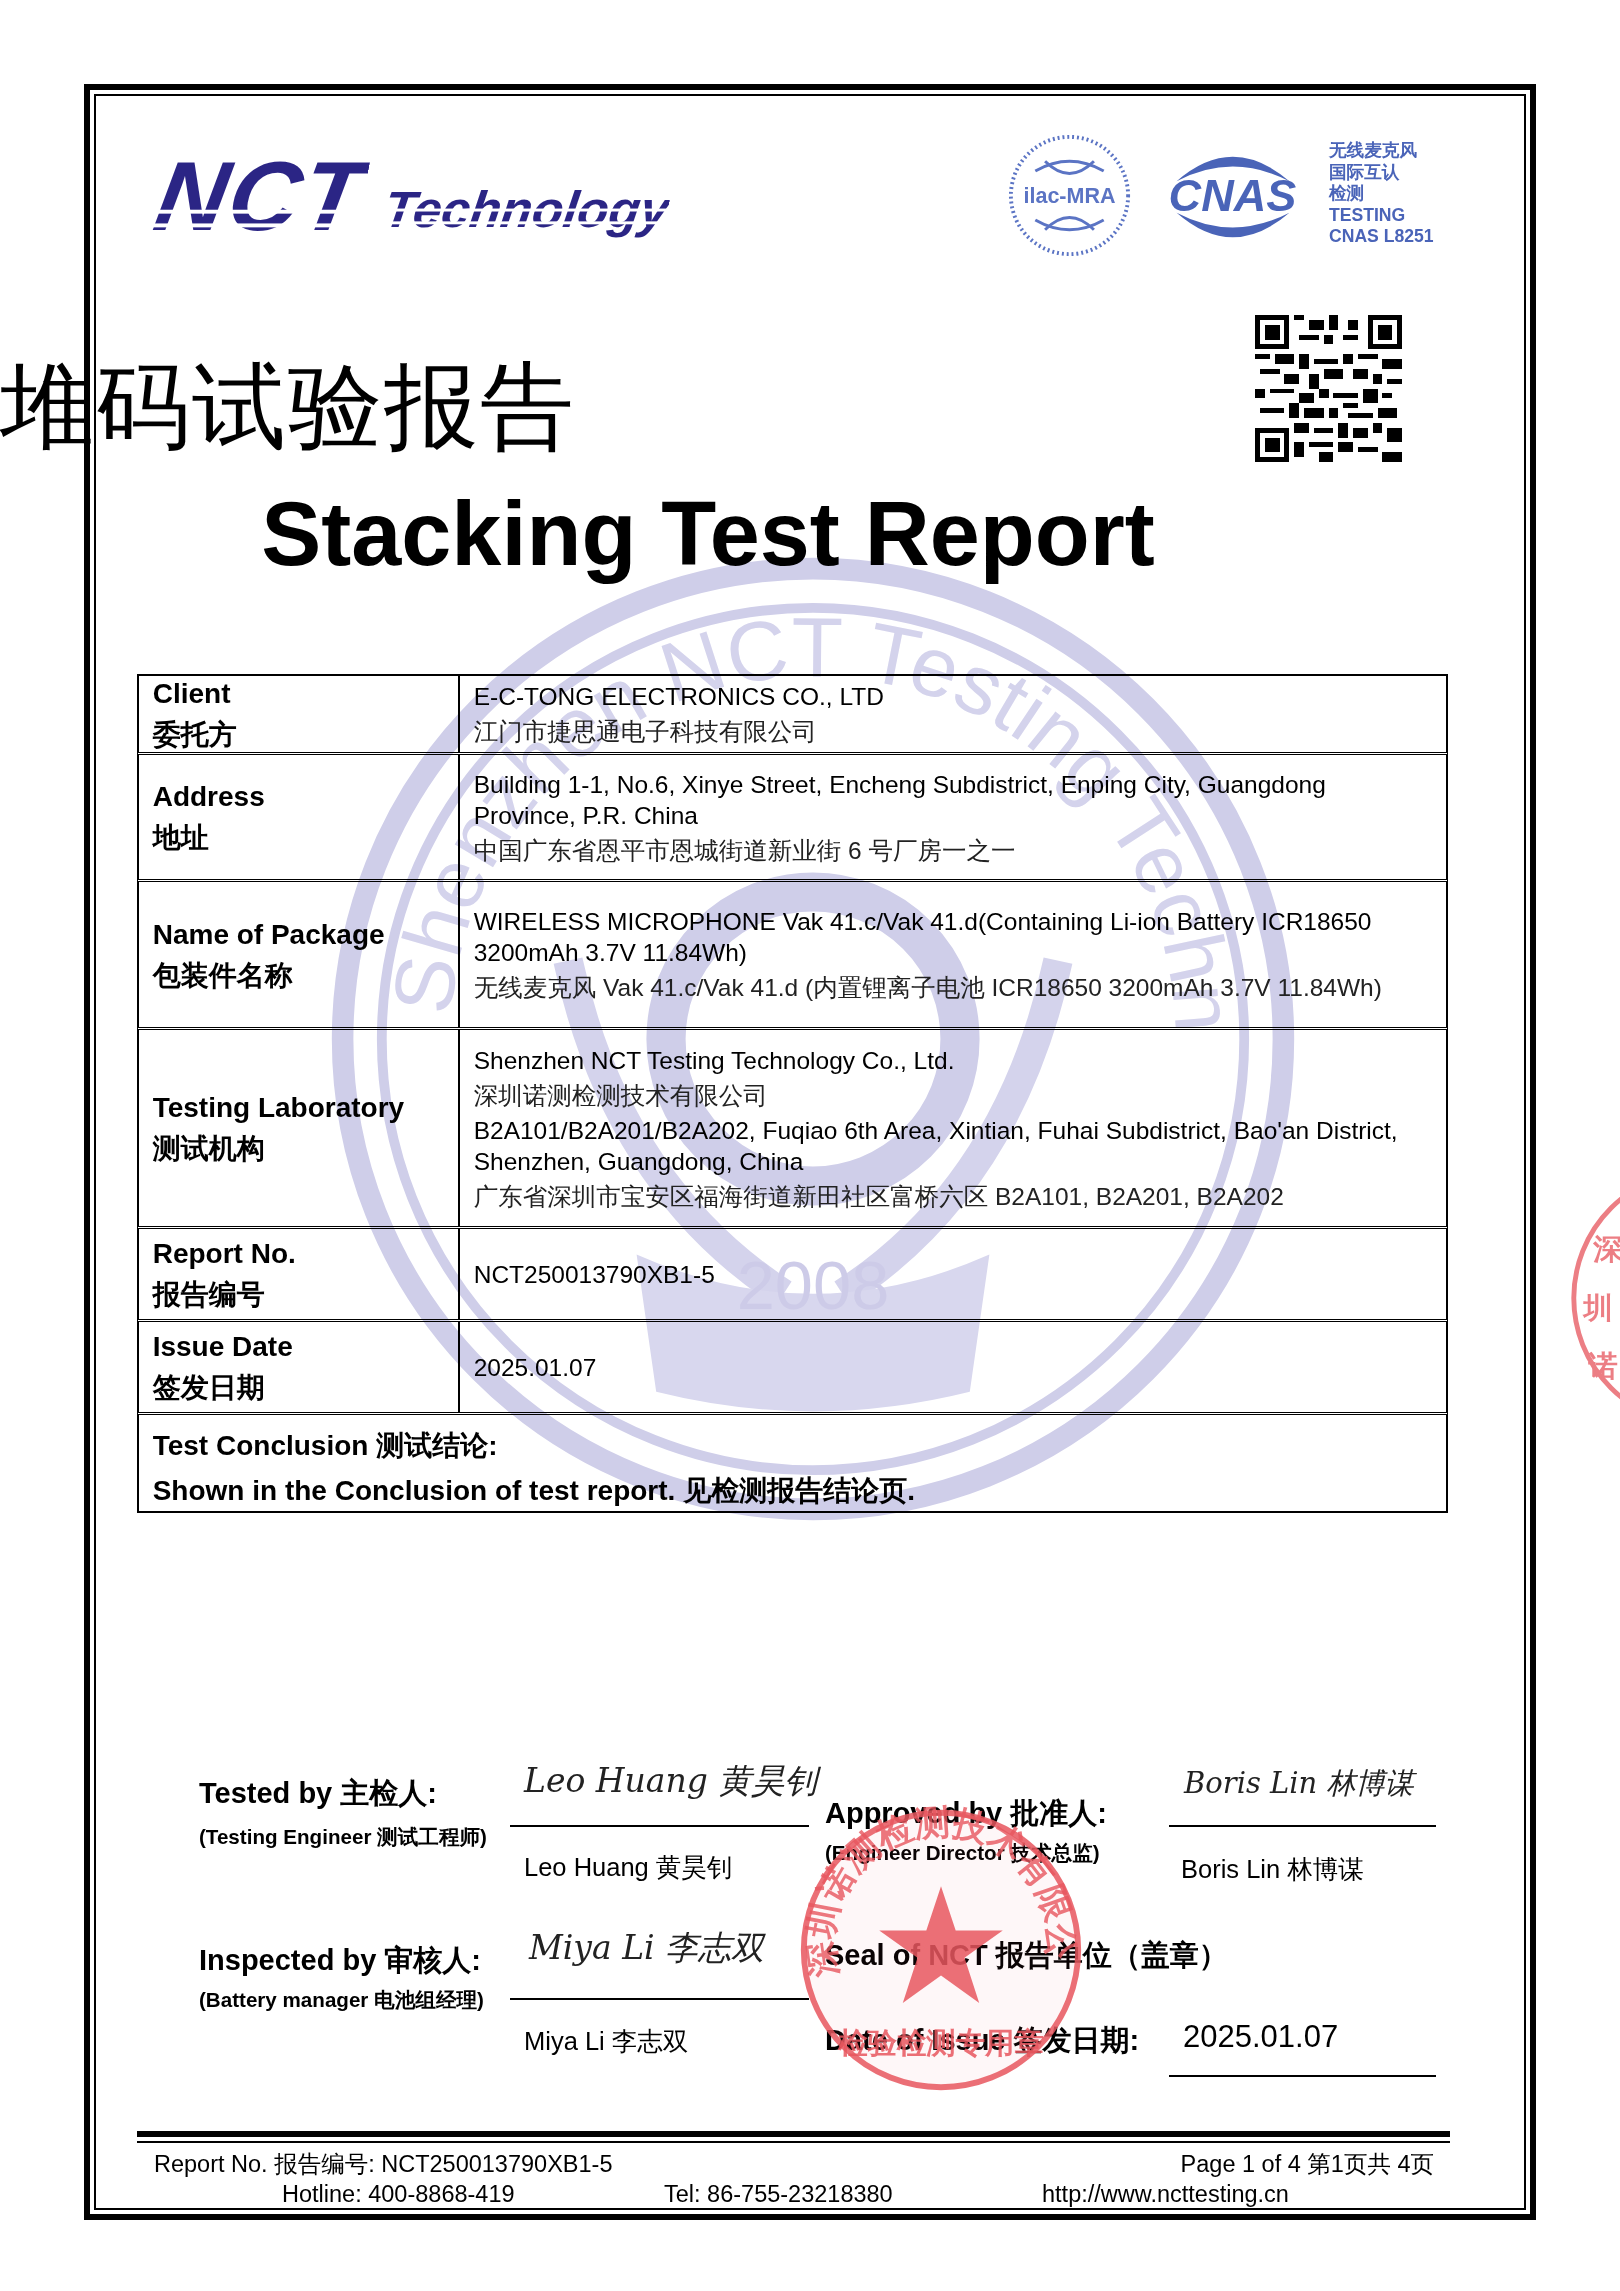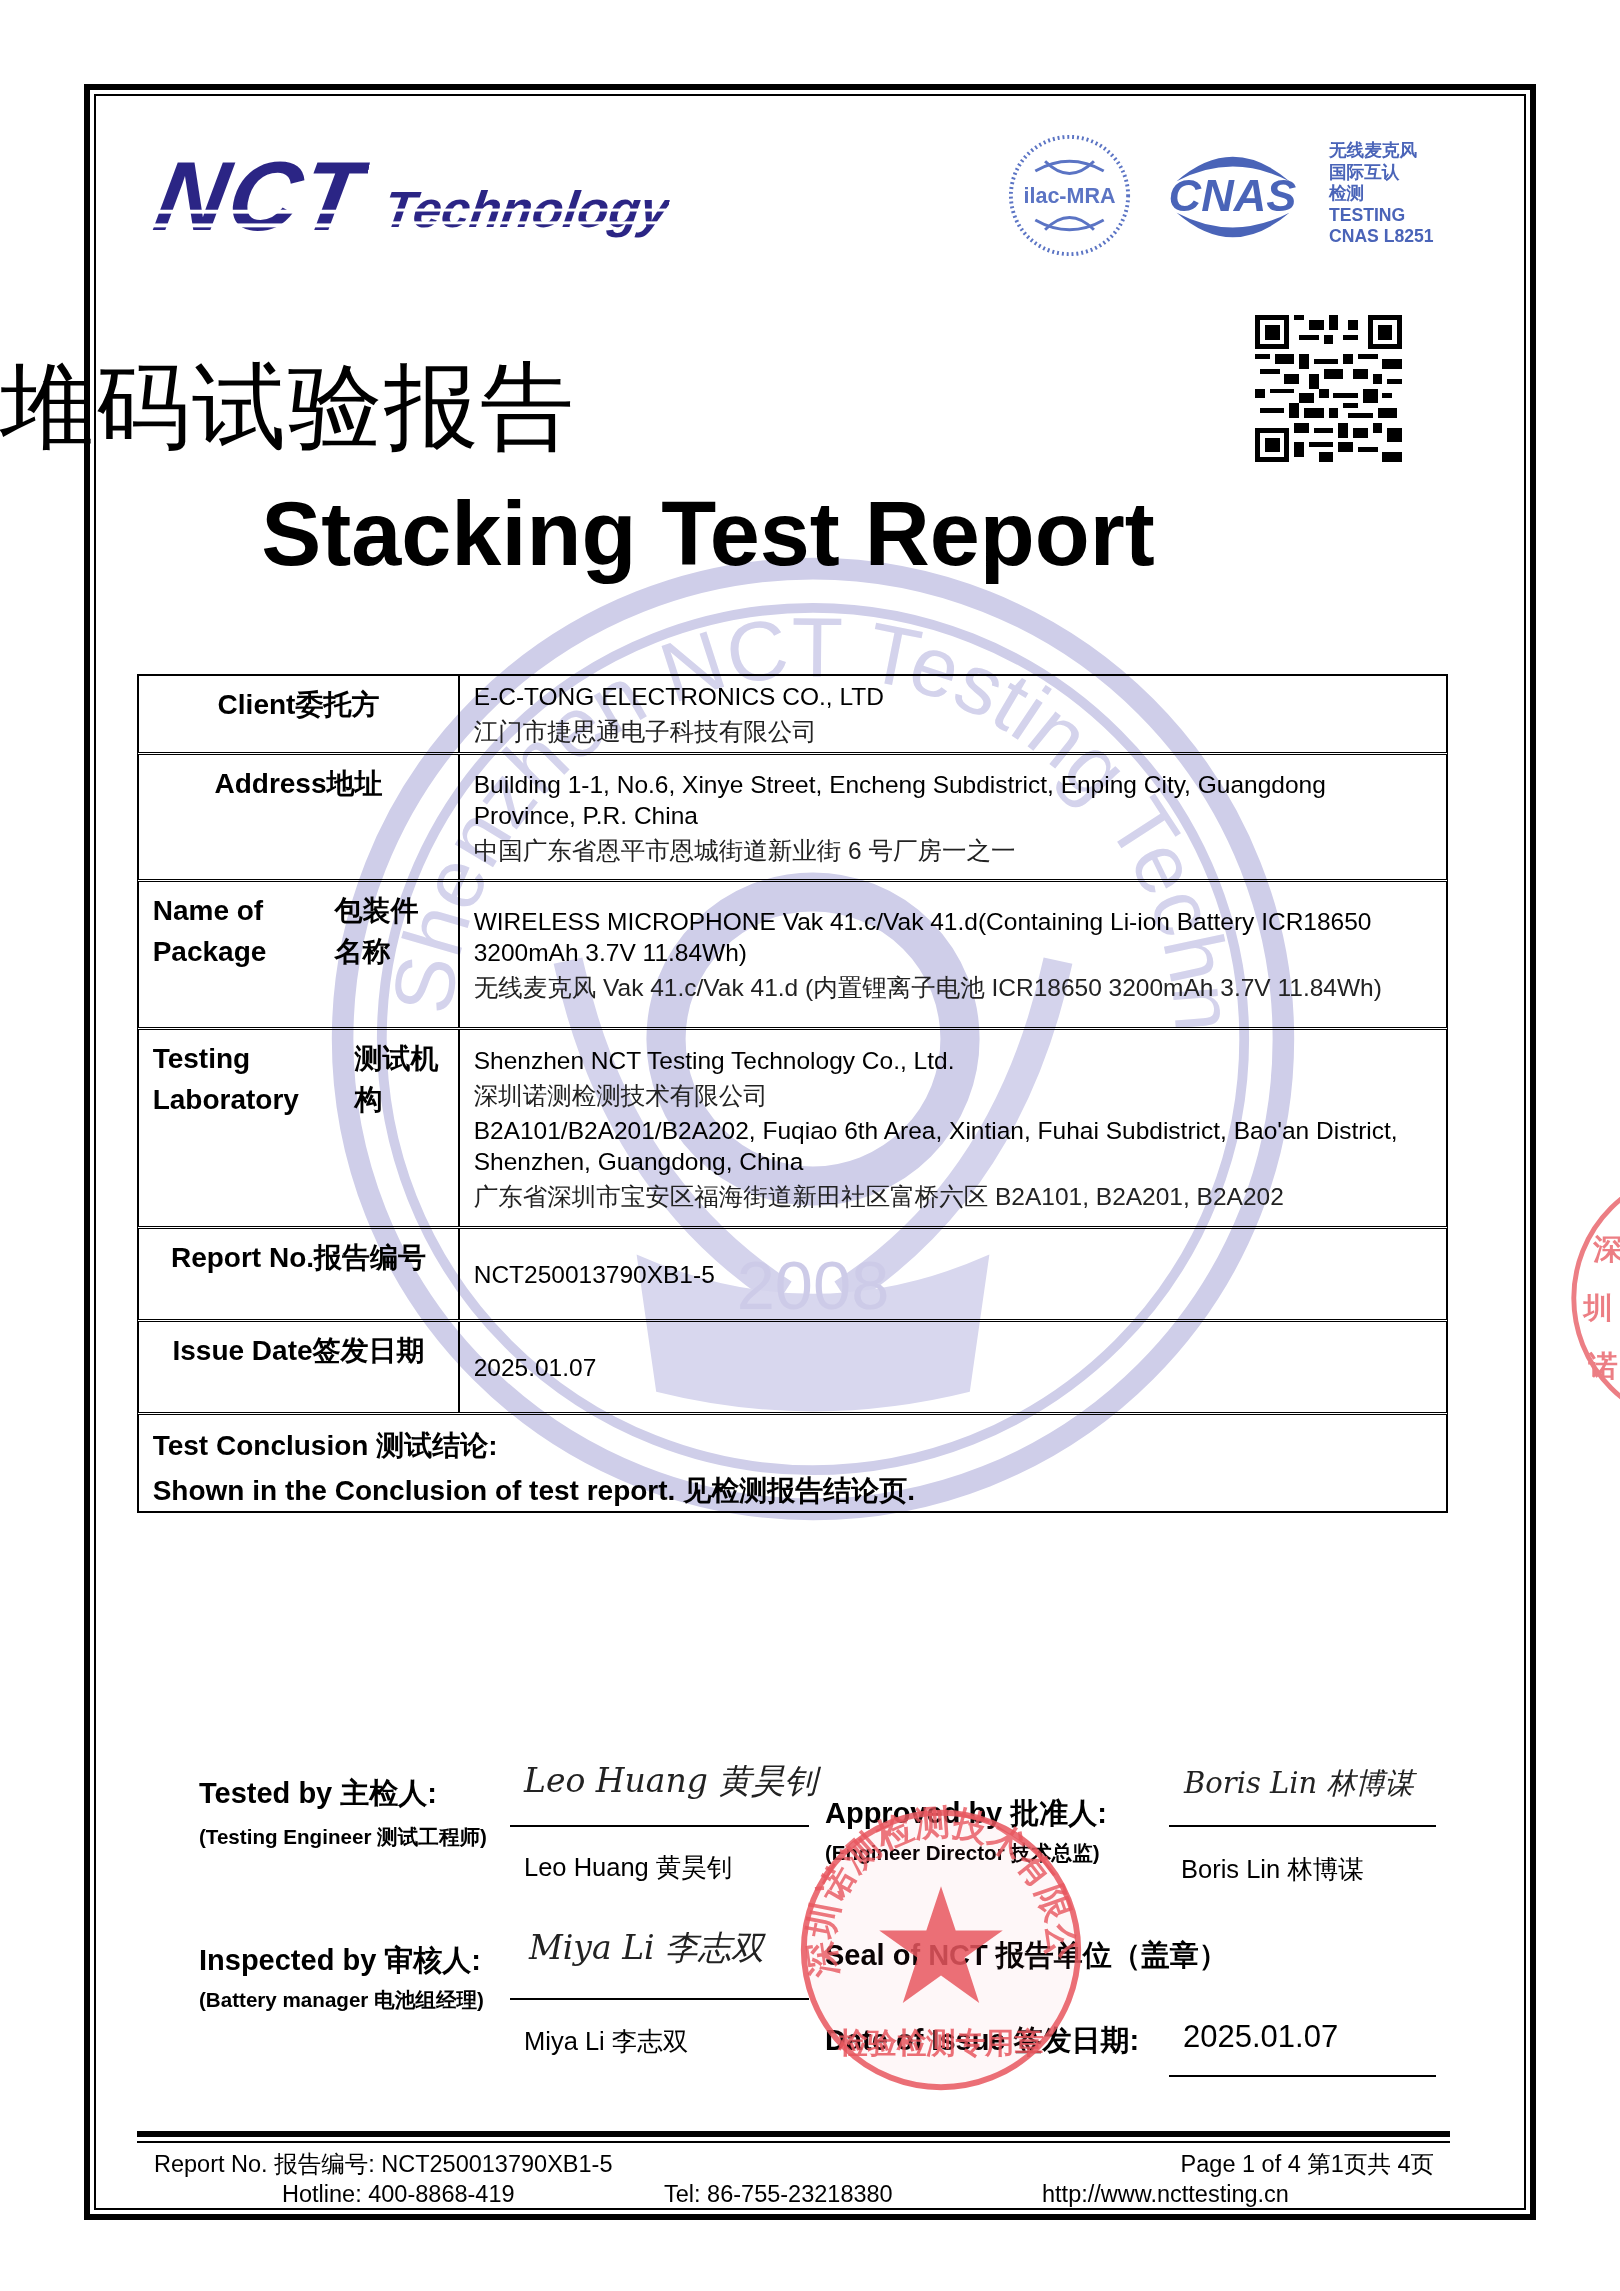--- a/index.html
+++ b/index.html
@@ -41,21 +41,21 @@
 
   
   .watermark { position: absolute; left: 323px; top: 549px; width: 980px; height: 980px; pointer-events: none; }
 
   
   .info-table { position: absolute; left: 137px; top: 674px; width: 1311px; border-collapse: separate; border-spacing: 0; }
   .info-table .row { display: flex; border: 2px solid #000; border-bottom: none; position: relative; }
   .info-table .row + .row { border-top: 3.9px double #000; }
   .info-table .row:last-child { border-bottom: 2px solid #000; }
   .cell-label { width: 321px; border-right: 2.9px solid #000; padding: 7.8px 13.7px; box-sizing: border-box;
-                display: flex; justify-content: center; font-weight: bold;
+                display: flex; flex-direction: column; justify-content: center; font-weight: bold;
                 font-size: 28px; line-height: 41px; }
   .cell-value { flex: 1; padding: 7.8px 13.7px; box-sizing: border-box; font-size: 24.5px; line-height: 31px;
                 display: flex; flex-direction: column; justify-content: center; }
   .cell-value .line { margin: 2px 0; }
   .cell-value .cn { color: #222; }
   .row-full { padding: 7.8px 13.7px; font-weight: bold; font-size: 28px; line-height: 45px; }
 
   
   .sig-label { position: absolute; font-weight: bold; font-size: 29px; }
   .sig-sub { position: absolute; font-weight: bold; font-size: 20.6px; line-height: 31px; }

